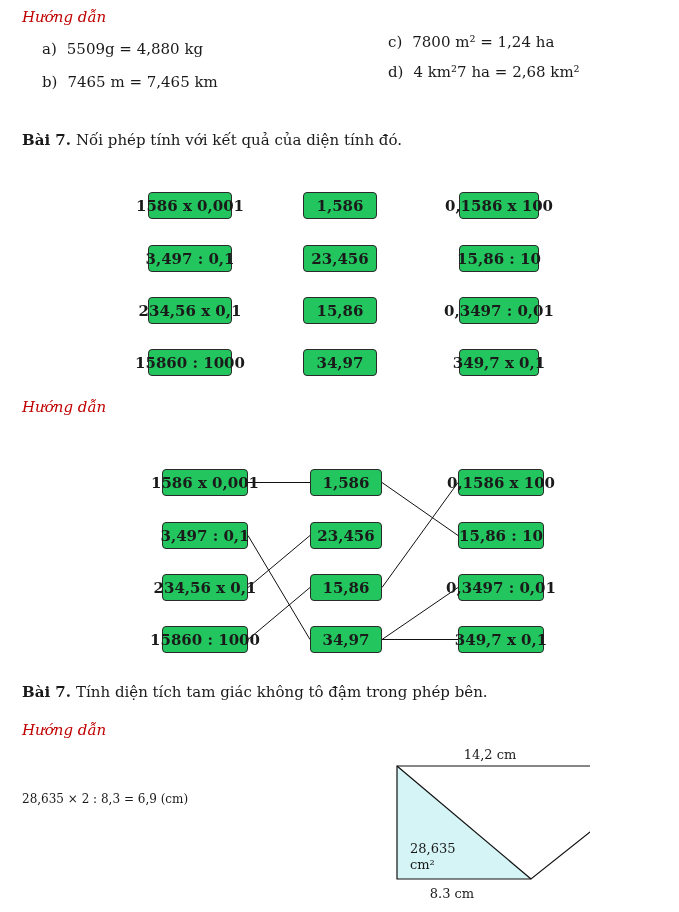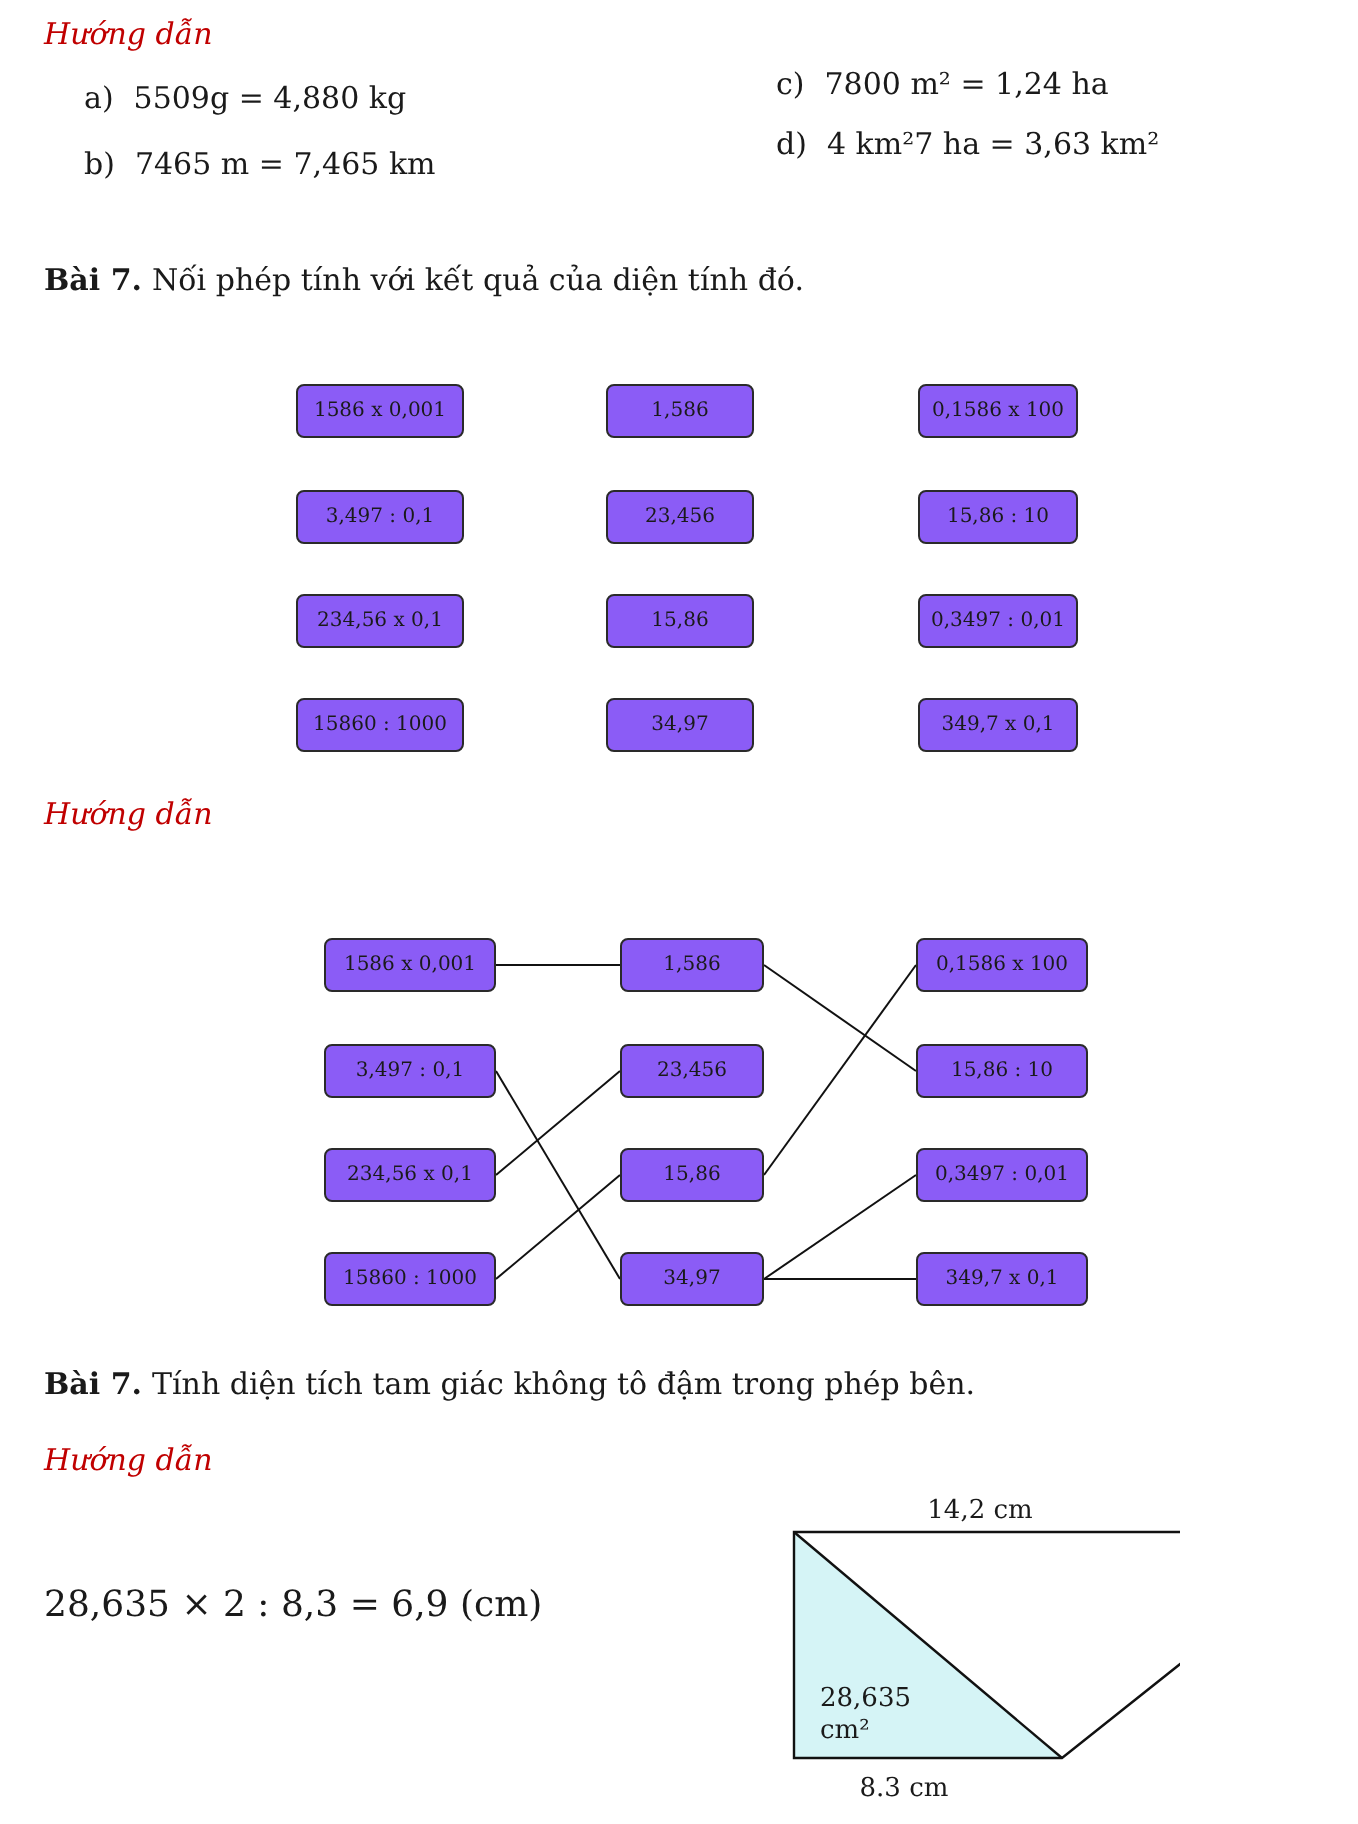--- a/index.html
+++ b/index.html
@@ -12,56 +12,56 @@
   .item { position:absolute; font-size:15px; white-space:nowrap; }
   .item .ilabel { display:inline-block; margin-right:10px; }
   .para { position:absolute; font-size:15px; white-space:nowrap; }
   .para .bold { font-weight:bold; margin-right:5px; }
 
   .grid { position:absolute; left:0; width:679px; }
   .qg { top:185px; height:200px; }
   .ag { top:455px; height:215px; }
   .gbox {
     position:absolute; height:27px; box-sizing:border-box;
-    border:1px solid #2a2a2a; border-radius:4px; background:#8b5cf6;
+    border:1px solid #2a2a2a; border-radius:4px; background:#22c55e;
     display:flex; align-items:center; justify-content:center;
-    font-size:10px; white-space:nowrap; z-index:2;
+    font-size:15px; white-space:nowrap; z-index:2;font-weight:bold;
   }
   .qg .c1 { left:148px; width:84px; }
   .qg .c2 { left:303px; width:74px; }
   .qg .c3 { left:459px; width:80px; }
   .qg .r0 { top:7px; } .qg .r1 { top:60px; } .qg .r2 { top:112px; } .qg .r3 { top:164px; }
   .ag .c1 { left:162px; width:86px; }
   .ag .c2 { left:310px; width:72px; }
   .ag .c3 { left:458px; width:86px; }
   .ag .r0 { top:14px; } .ag .r1 { top:67px; } .ag .r2 { top:119px; } .ag .r3 { top:171px; }
   #conn-svg { position:absolute; left:0; top:0; z-index:1; pointer-events:none; }
 
-  .formula { position:absolute; font-size:18px; white-space:nowrap; }
+  .formula { position:absolute; font-size:12px; white-space:nowrap; }
   .figure { position:absolute; left:390px; top:745px; }
   .figure text { font-family:"DejaVu Serif","Liberation Serif",serif; font-size:13px; fill:#1a1a1a; }
 </style>
 </head>
 <body>
 
 <div class="page">
 
   <div class="hd" style="top:8px">Hướng dẫn</div>
 
   <div class="item" style="left:42px; top:40px">
     <span class="ilabel">a)</span><span>5509g = 4,880 kg</span>
   </div>
   <div class="item" style="left:42px; top:73px">
     <span class="ilabel">b)</span><span>7465 m = 7,465 km</span>
   </div>
   <div class="item" style="left:388px; top:33px">
     <span class="ilabel">c)</span><span>7800 m² = 1,24 ha</span>
   </div>
   <div class="item" style="left:388px; top:63px">
-    <span class="ilabel">d)</span><span>4 km²7 ha = 3,63 km²</span>
+    <span class="ilabel">d)</span><span>4 km²7 ha = 2,68 km²</span>
   </div>
 
   <div class="para" style="left:22px; top:131px">
     <span class="bold">Bài 7.</span><span>Nối phép tính với kết quả của diện tính đó.</span>
   </div>
 
   <div class="grid qg">
     <div class="gbox c1 r0">1586 x 0,001</div>
     <div class="gbox c1 r1">3,497 : 0,1</div>
     <div class="gbox c1 r2">234,56 x 0,1</div>

